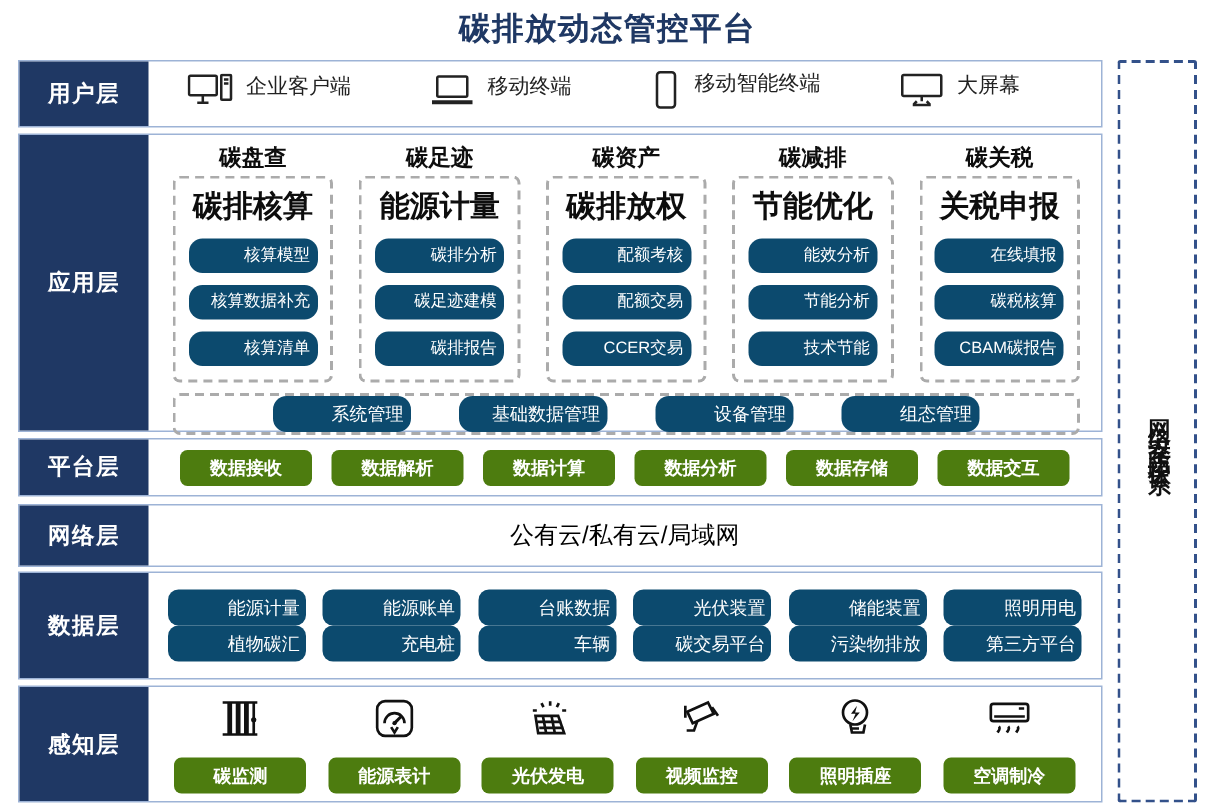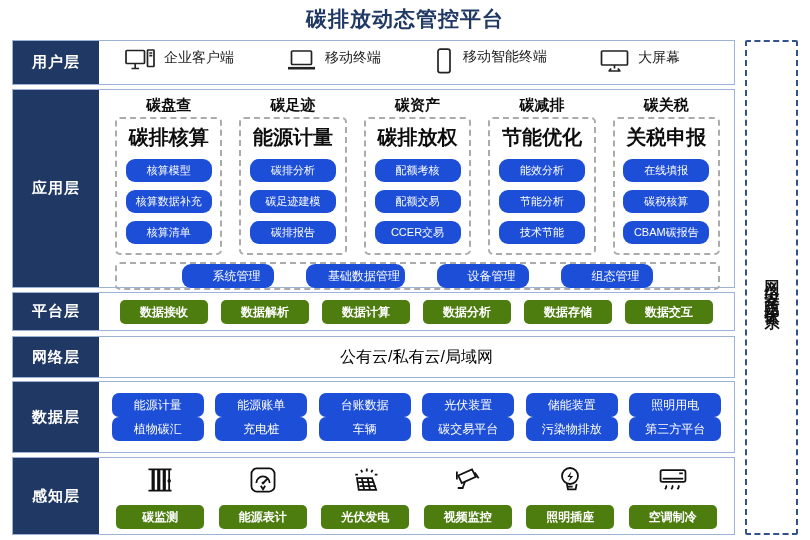--- a/index.html
+++ b/index.html
@@ -28,22 +28,22 @@
 
   
   .band-app { top:89px; height:199px; }
   .app-content { display:flex; flex-direction:column; padding:5px 14px 8px 16px; height:100%; }
   .app-cols { display:flex; justify-content:center; gap:17px; }
   .app-col { width:109px; display:flex; flex-direction:column; align-items:center; }
   .app-col-header { font-size:15px; font-weight:bold; color:#0d0d0d; margin:1px 0 2px; }
   .dashed-box { border:2px dashed #ababab; border-radius:5px; width:100%;
     padding:5px 5px 9px; display:flex; flex-direction:column; align-items:center; gap:8px; }
   .app-sub { font-size:20px; font-weight:bold; color:#0d0d0d; }
-  .navy-btn { background:#1d4ed8; color:#fff; font-size:11px; line-height:1;
-    padding:6px 5px; border-radius:9px; min-width:86px; text-align:center;
+  .navy-btn { background:#0c4a6e; color:#fff; font-size:11px; line-height:1;
+    padding:6px 5px; border-radius:9px; min-width:86px; text-align:right;
     white-space:nowrap; }
   .app-bottom { margin-top:7px; border:2px dashed #ababab; border-radius:5px;
     height:40px; display:flex; align-items:center; justify-content:center; gap:32px; }
   .app-bottom .navy-btn { min-width:92px; font-size:12px;padding-left:22px; }
 
   
   .band-platform { top:292px; height:39px; }
   .platform-items { height:100%; display:flex; align-items:center;
     justify-content:space-evenly; padding:0 8px; }
   .yellow-btn { background:#4d7c0f; color:#fff; font-weight:bold; font-size:12px;

